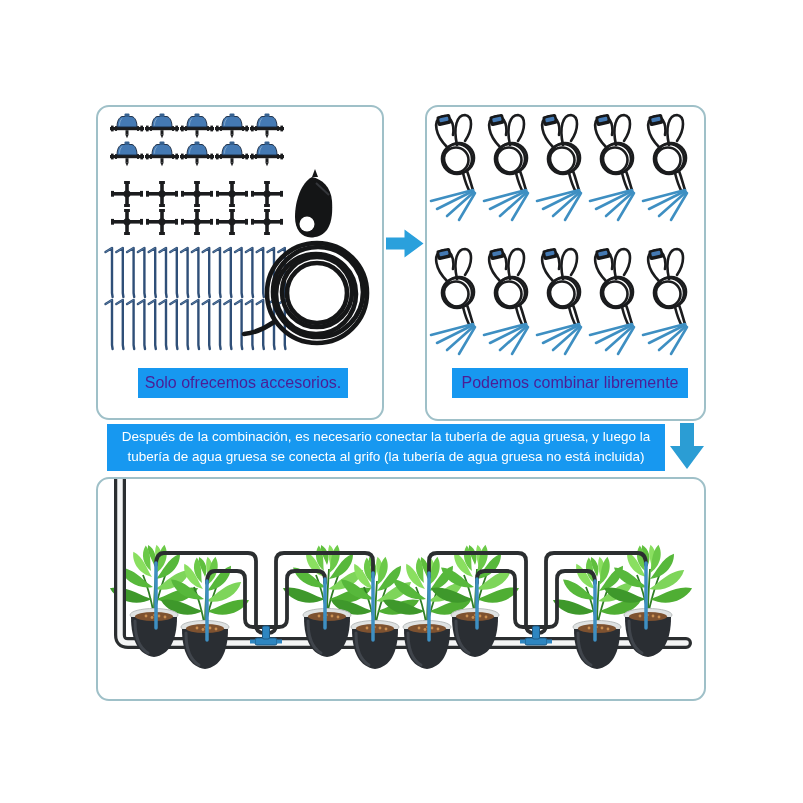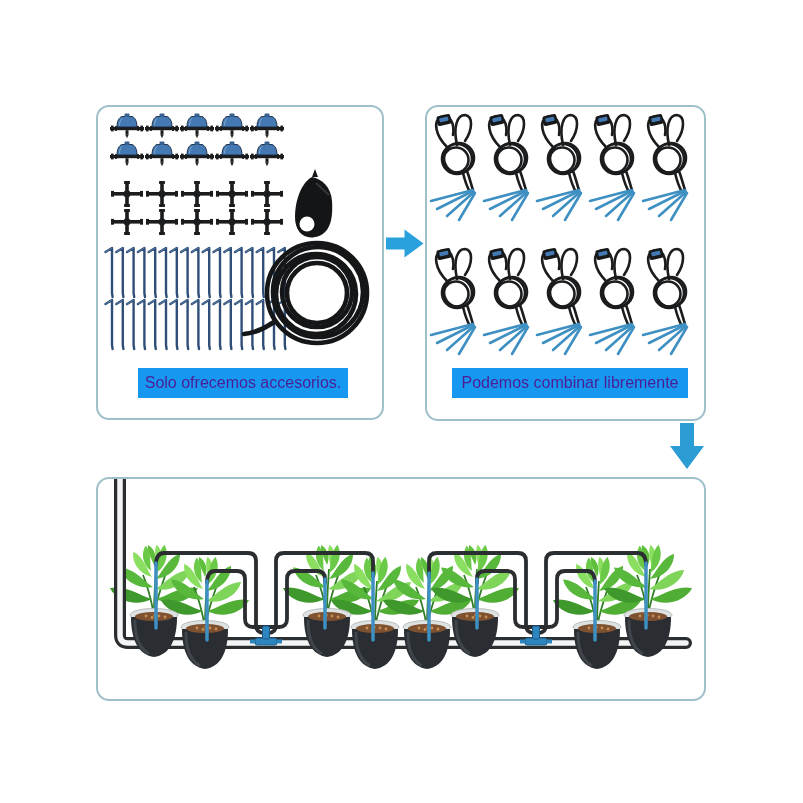--- a/index.html
+++ b/index.html
@@ -184,20 +184,24 @@
         <use href="#asm" x="0" y="138"></use>
           <use href="#asm" x="53" y="138"></use>
           <use href="#asm" x="106" y="138"></use>
           <use href="#asm" x="159" y="138"></use>
           <use href="#asm" x="212" y="138"></use>
       </g>
     </svg>
     <div class="panel-label" id="label-combinations">Podemos combinar libremente</div>
   </div>
 
+  <div class="banner">
+    <div>Después de la combinación, es necesario conectar la tubería de agua gruesa, y luego la</div>
+    <div>tubería de agua gruesa se conecta al grifo (la tubería de agua gruesa no está incluida)</div>
+  </div>
 
   <div class="arrow-wrap" id="arrow-down">
     <svg width="34" height="46" viewBox="0 0 34 46">
       <path d="M10,0 H24 V23 H34 L17,46 L0,23 H10 Z" fill="#2B9DD4"></path>
     </svg>
   </div>
 
   <div class="panel" id="panel-irrigation">
     <svg class="ill" width="606" height="220" viewBox="0 0 606 220">
       <defs>

